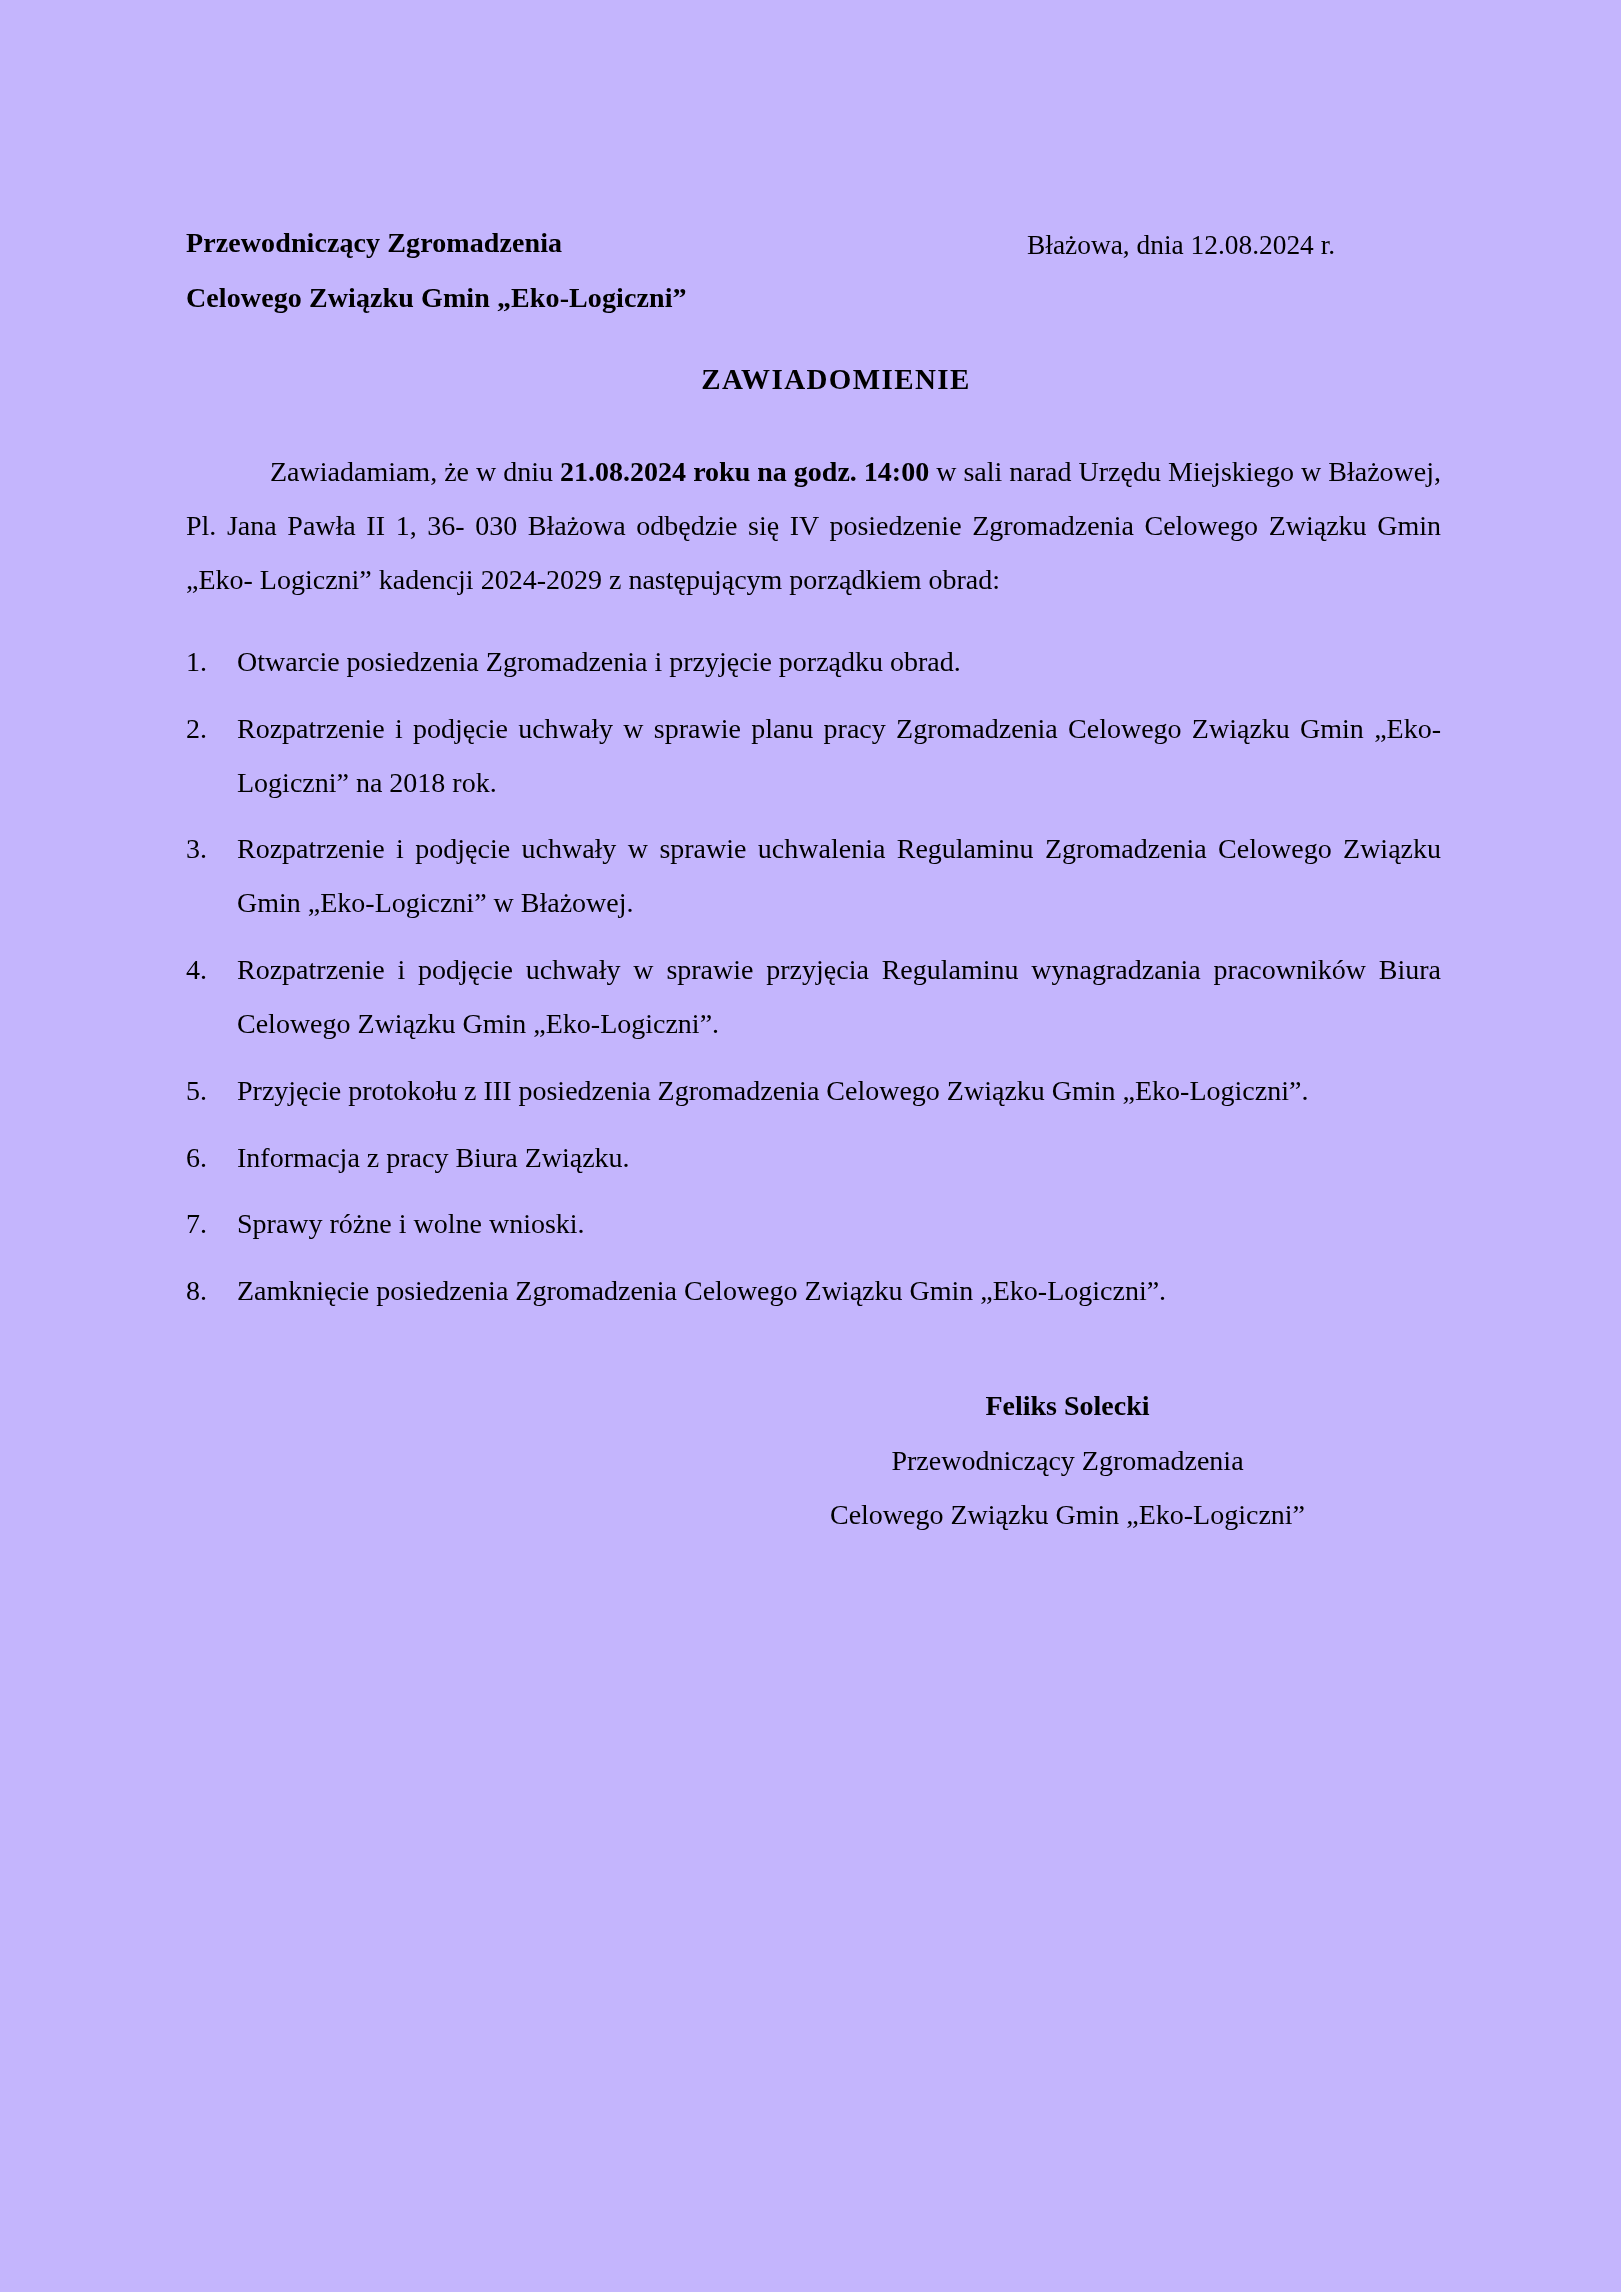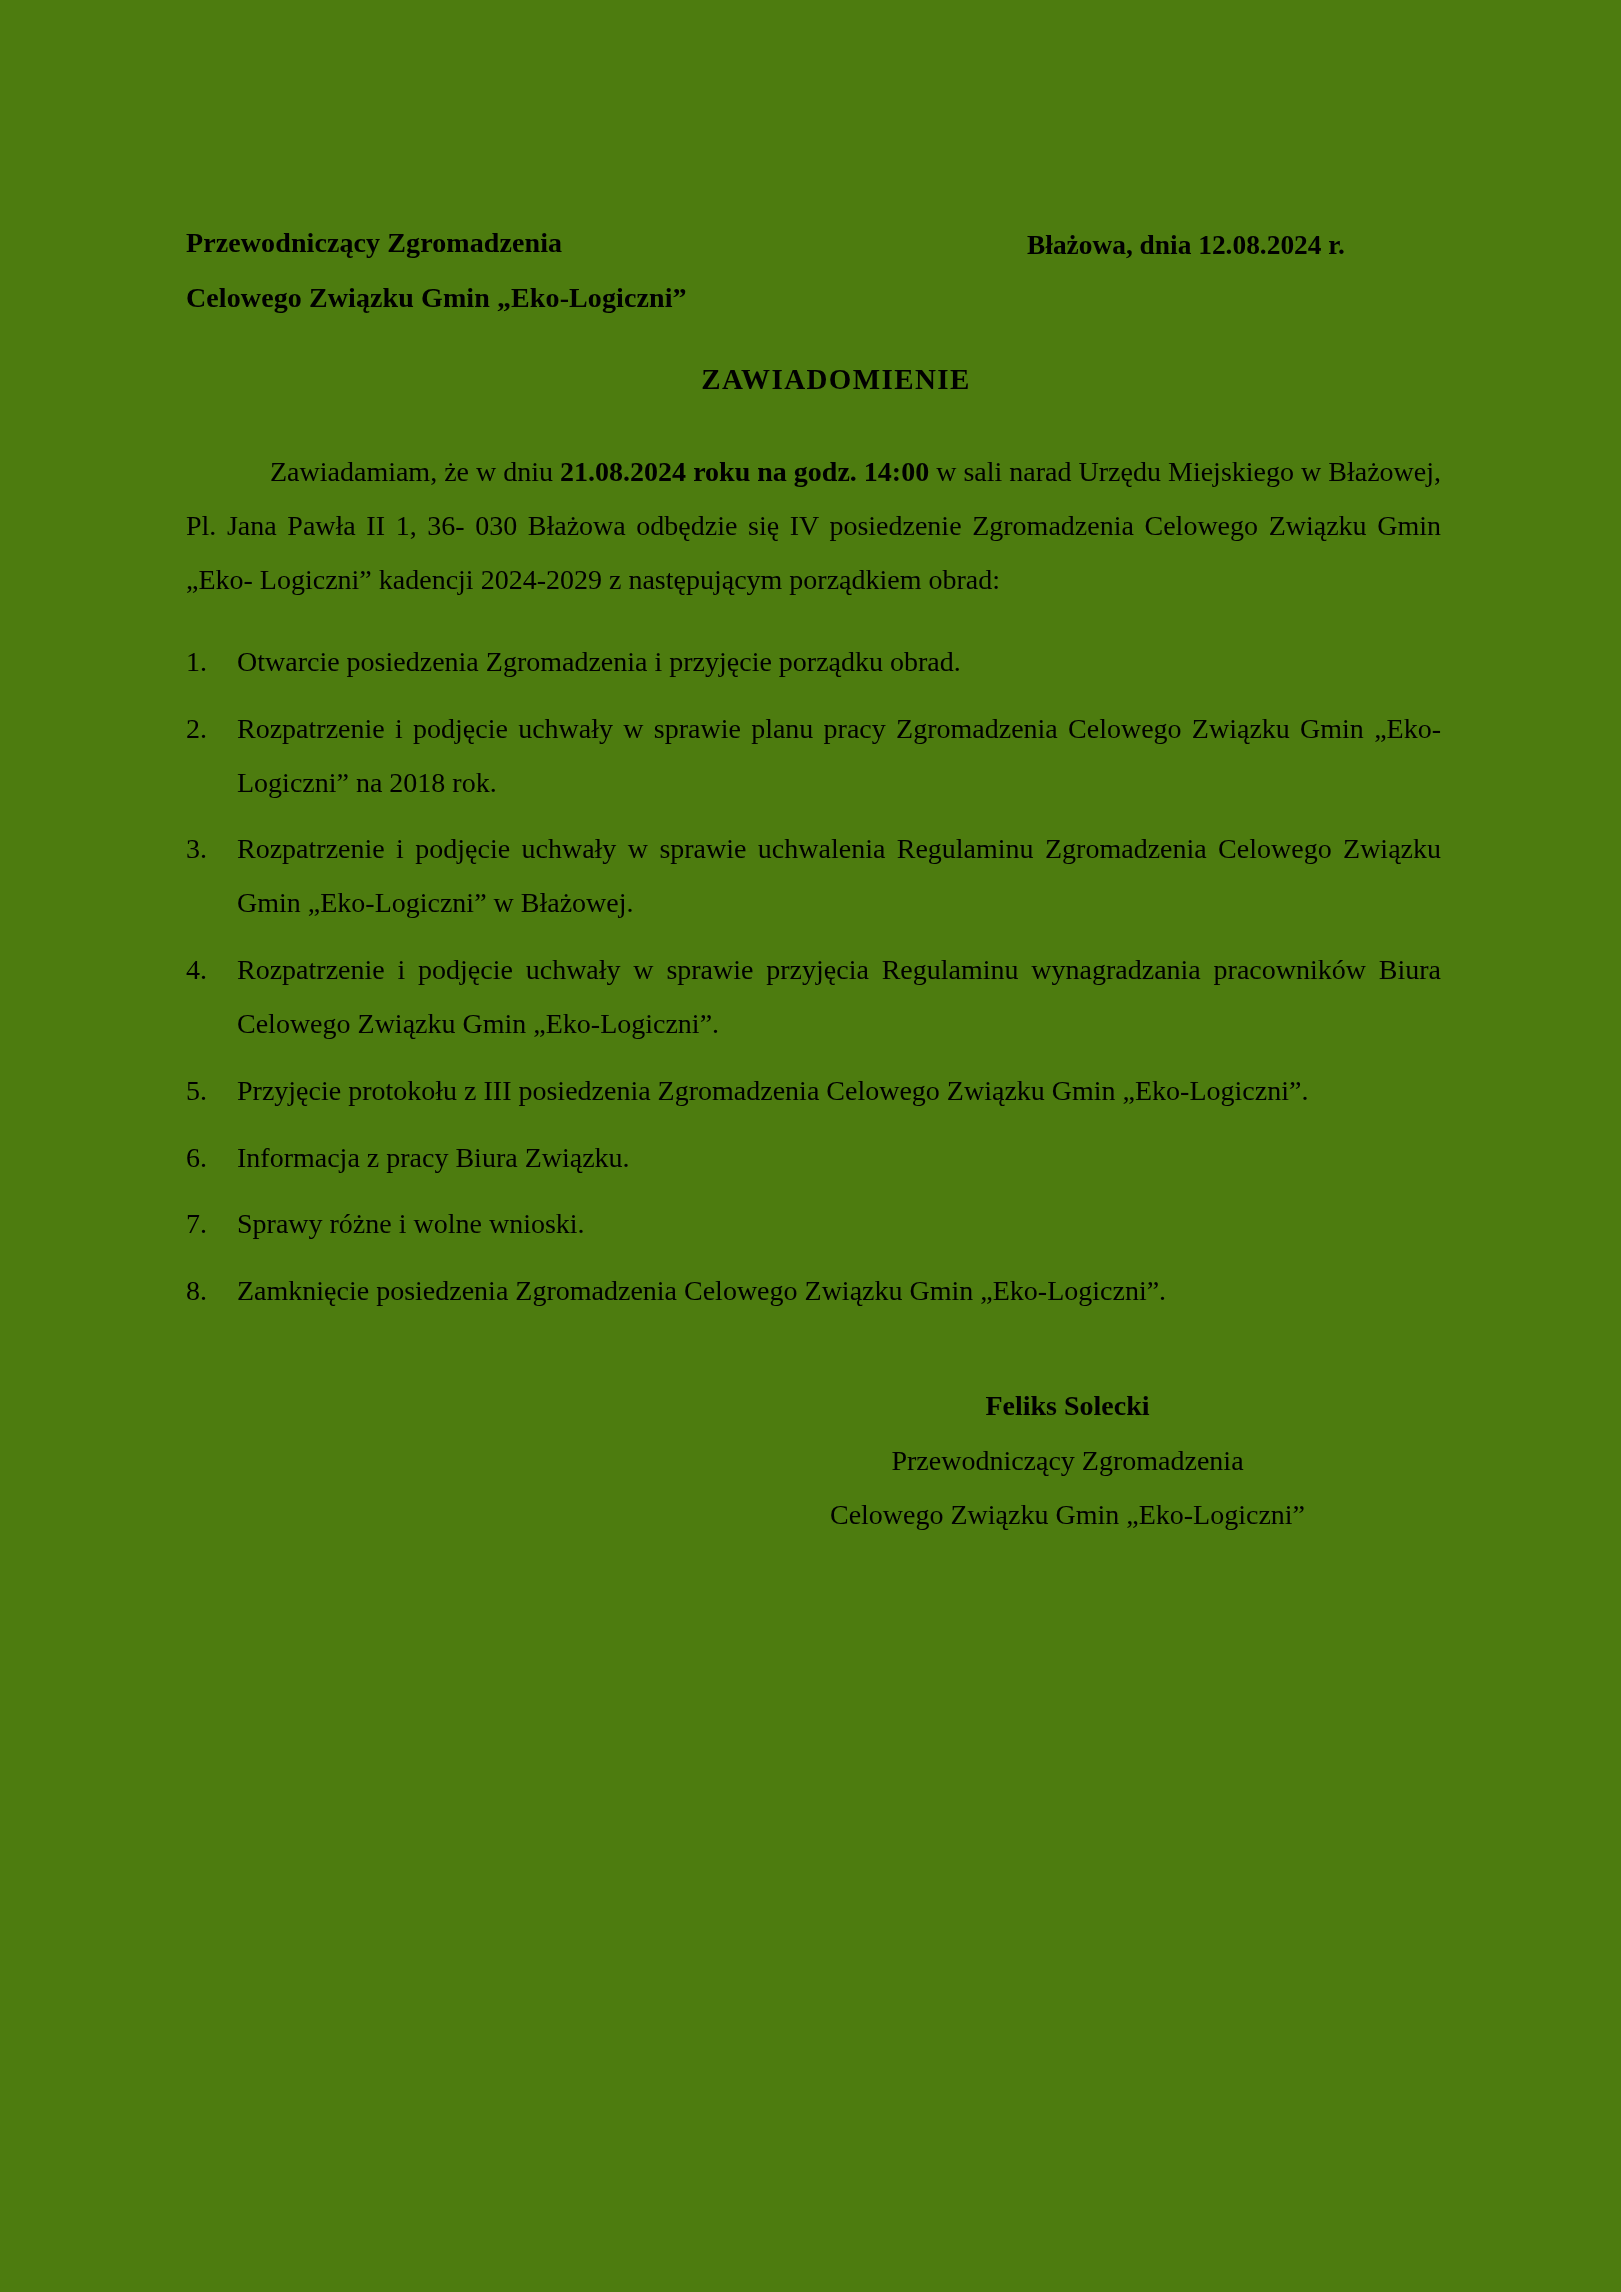--- a/index.html
+++ b/index.html
@@ -6,21 +6,21 @@
   html, body {
     margin: 0;
     padding: 0;
     background: #ffffff;
   }
   .page {
     position: relative;
     width: 1621px;
     height: 2293px;
     margin: 0 auto;
-    background: #4d7c0f;
+    background: #c4b5fd;
     color: #000000;
     font-family: "Liberation Serif", "DejaVu Serif", serif;
     box-sizing: border-box;
     overflow: hidden;
   }
   .content {
     position: absolute;
     left: 186px;
     top: 0;
     width: 1255px;
@@ -40,21 +40,21 @@
     font-weight: bold;
     line-height: 1.1;
     letter-spacing: 0.1px;
     white-space: nowrap;
   }
   .place-date {
     position: absolute;
     left: 841px;
     top: 2px;
     font-size: 27.4px;
-    font-weight: bold;
+    font-weight: normal;
     line-height: 1.1;
     white-space: nowrap;
   }
 
   
   .ref-line {
     margin-top: 48px;
     font-size: 27.4px;
     line-height: 1.2;
     white-space: nowrap;

